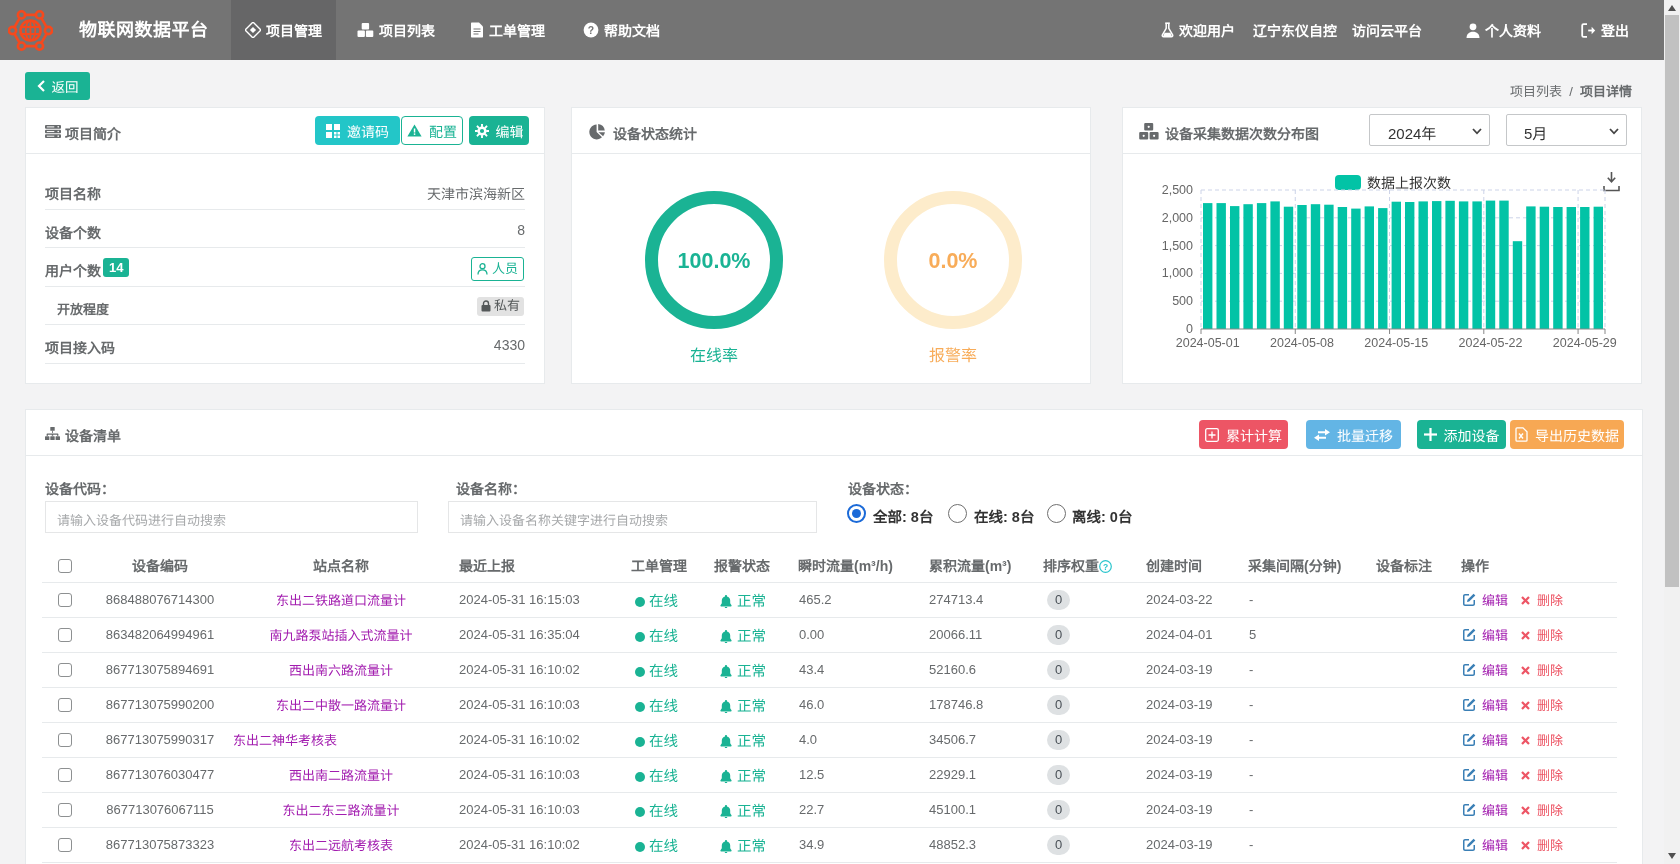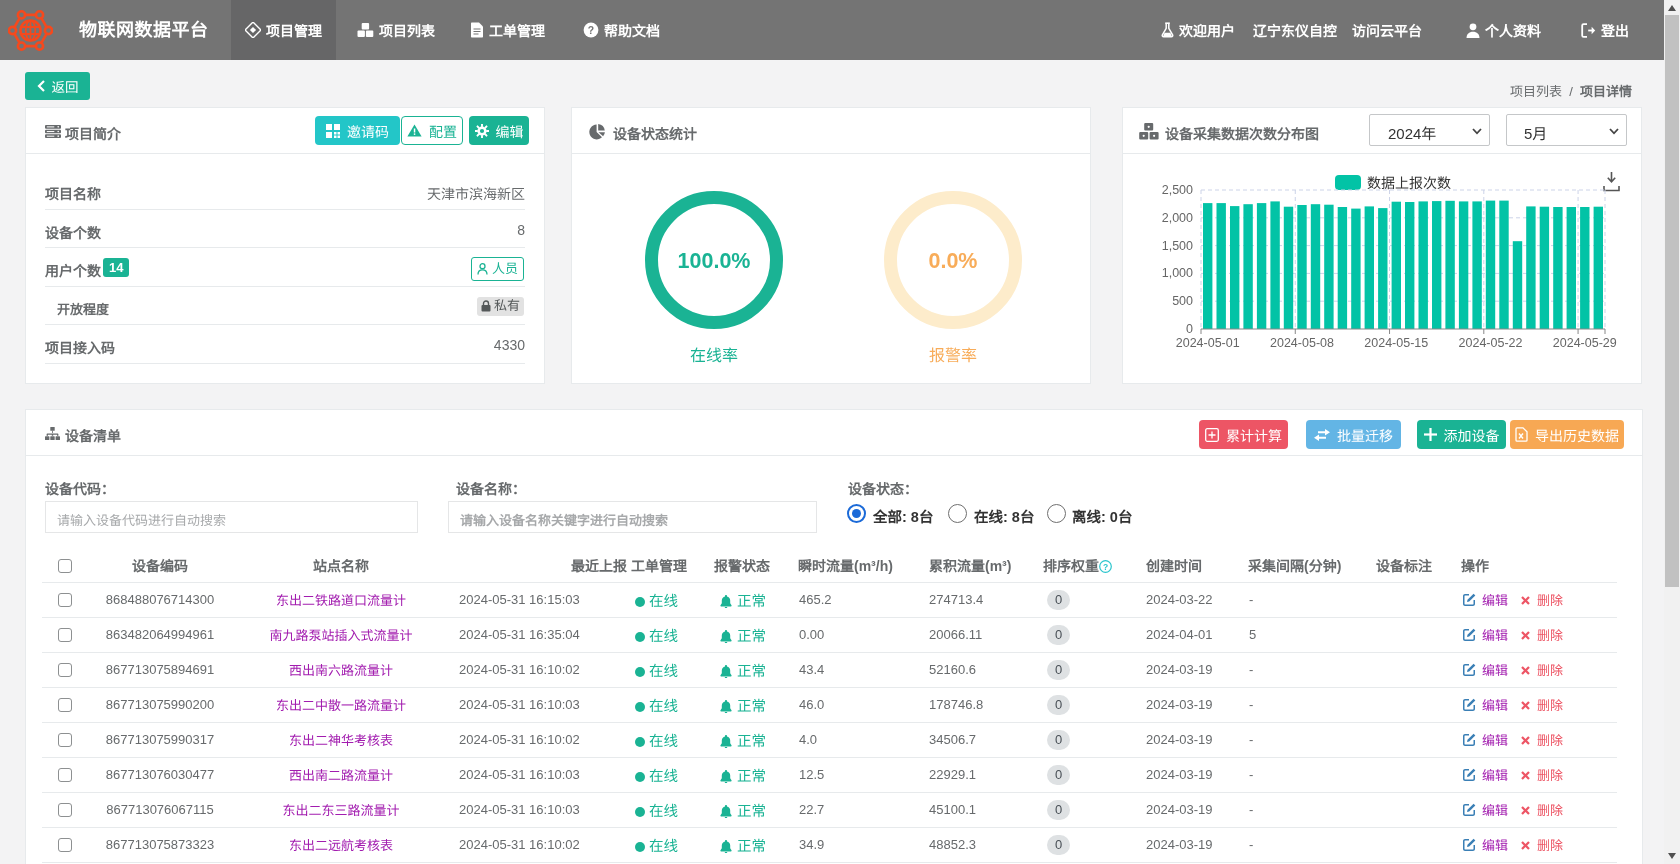--- a/index.html
+++ b/index.html
@@ -372,21 +372,21 @@
         </svg>
       <span>导出历史数据</span>
     </div>
   </div>
 
   <b class="abs" style="left:19px;top:68px;font-size:14px;">设备代码：</b>
   <div class="abs" style="left:19px;top:91px;width:373px;height:32px;border:1px solid #e5e6e7;background:#fff;">
     <span style="position:absolute;left:11px;top:8px;font-size:13px;color:#a7a9ab;">请输入设备代码进行自动搜索</span>
   </div>
   <b class="abs" style="left:430px;top:68px;font-size:14px;">设备名称：</b>
-  <div class="abs" style="left:422px;top:91px;width:369px;height:32px;border:1px solid #e5e6e7;background:#fff;font-weight:bold;">
+  <div class="abs" style="left:422px;top:91px;width:369px;height:32px;border:1px solid #e5e6e7;background:#fff;">
     <span style="position:absolute;left:11px;top:8px;font-size:13px;color:#a7a9ab;">请输入设备名称关键字进行自动搜索</span>
   </div>
   <b class="abs" style="left:822px;top:68px;font-size:14px;">设备状态：</b>
   <span class="abs" style="left:821px;top:94px;width:19px;height:19px;border-radius:50%;border:2px solid #1b6ad8;">
       <span style="position:absolute;left:3px;top:3px;width:9px;height:9px;border-radius:50%;background:#1b6ad8;"></span>
     </span>
   <span class="abs" style="left:847px;top:95px;font-size:14.5px;color:#333;font-weight:bold;">全部: 8台</span>
   <span class="abs" style="left:922px;top:94px;width:19px;height:19px;border-radius:50%;border:1.5px solid #6f6f6f;"></span>
   <span class="abs" style="left:948px;top:95px;font-size:14.5px;color:#333;font-weight:bold;">在线: 8台</span>
   <span class="abs" style="left:1021px;top:94px;width:19px;height:19px;border-radius:50%;border:1.5px solid #6f6f6f;"></span>
@@ -406,21 +406,21 @@
         <col style="width:102px">
         <col style="width:128px">
         <col style="width:85px">
         <col style="width:160px">
     </colgroup>
     <tbody>
         <tr style="height:34px;border-bottom:1px solid #e7eaec;">
       <th><span class="ck"></span></th>
       <th style="text-align:center">设备编码</th>
       <th style="text-align:center">站点名称</th>
-      <th style="text-align:right;padding-left:10px">最近上报</th>
+      <th style="text-align:left;padding-left:10px">最近上报</th>
       <th style="text-align:left;padding-left:4px">工单管理</th>
       <th style="text-align:left;padding-left:4px">报警状态</th>
       <th style="text-align:left;padding-left:4px">瞬时流量(m³/h)</th>
       <th style="text-align:left;padding-left:4px">累积流量(m³)</th>
       <th style="text-align:left;padding-left:4px">排序权重<svg width="13" height="13" viewBox="0 0 13 13" style="vertical-align:-2px">
               <circle cx="6.5" cy="6.5" r="5.8" fill="none" stroke="#2bc5cd" stroke-width="1.2"></circle>
               <text x="6.5" y="9.6" text-anchor="middle" font-size="8.5" font-weight="bold" fill="#2bc5cd">?</text>
             </svg></th>
       <th style="text-align:left;padding-left:4px">创建时间</th>
       <th style="text-align:left;padding-left:4px">采集间隔(分钟)</th>
@@ -513,21 +513,21 @@
     <td style="padding-left:5px"><svg width="14" height="14" viewBox="0 0 14 14" fill="#3a7fb5" style="vertical-align:-2px">
               <path d="M1 3c0-1.1.9-2 2-2h4v1.5H3c-.3 0-.5.2-.5.5v8c0 .3.2.5.5.5h8c.3 0 .5-.2.5-.5V7H13v4c0 1.1-.9 2-2 2H3c-1.1 0-2-.9-2-2z"></path>
               <path d="M5.5 6.8L11.6.7l1.7 1.7-6.1 6.1-2.2.5z"></path>
             </svg><a class="lnk" style="margin-left:6px;">编辑</a><svg width="11" height="11" viewBox="0 0 11 11" style="margin-left:12px;vertical-align:-1px">
               <path d="M1.2 2.8L2.8 1.2 5.5 3.9 8.2 1.2 9.8 2.8 7.1 5.5 9.8 8.2 8.2 9.8 5.5 7.1 2.8 9.8 1.2 8.2 3.9 5.5z" fill="#ed5565"></path>
             </svg><a style="color:#ed5565;margin-left:6px;text-decoration:none;">删除</a></td>
         </tr>
         <tr class="data">
     <td style="text-align:center"><span class="ck"></span></td>
     <td style="text-align:center">867713075990317</td>
-    <td style="text-align:center"><a class="lnk">东出二神华考核表</a></td>
+    <td style=""><a class="lnk">东出二神华考核表</a></td>
     <td style="padding-left:10px">2024-05-31 16:10:02</td>
     <td style="padding-left:8px"><span style="display:inline-block;width:10px;height:10px;border-radius:50%;background:#1ab394;margin-right:4px;vertical-align:-1px"></span><span class="green" style="font-size:14.5px">在线</span></td>
     <td style="padding-left:10px"><svg width="12" height="13" viewBox="0 0 12 13" fill="#1ab394" style="vertical-align:-2px;margin-right:5px">
               <path d="M6 0c.6 0 1 .4 1 1v.5c2 .4 3.2 2 3.2 4v2.8l1.3 2c.3.5 0 1.2-.7 1.2H1.2c-.7 0-1-.7-.7-1.2l1.3-2V5.5c0-2 1.3-3.6 3.2-4V1c0-.6.4-1 1-1zM4.7 12h2.6c0 .7-.6 1.3-1.3 1.3s-1.3-.6-1.3-1.3z"></path>
             </svg><span class="green" style="font-size:14.5px">正常</span></td>
     <td style="padding-left:5px">4.0</td>
     <td style="padding-left:4px">34506.7</td>
     <td style="padding-left:8px"><span class="pill0">0</span></td>
     <td style="padding-left:4px">2024-03-19</td>
     <td style="padding-left:5px">-</td>

